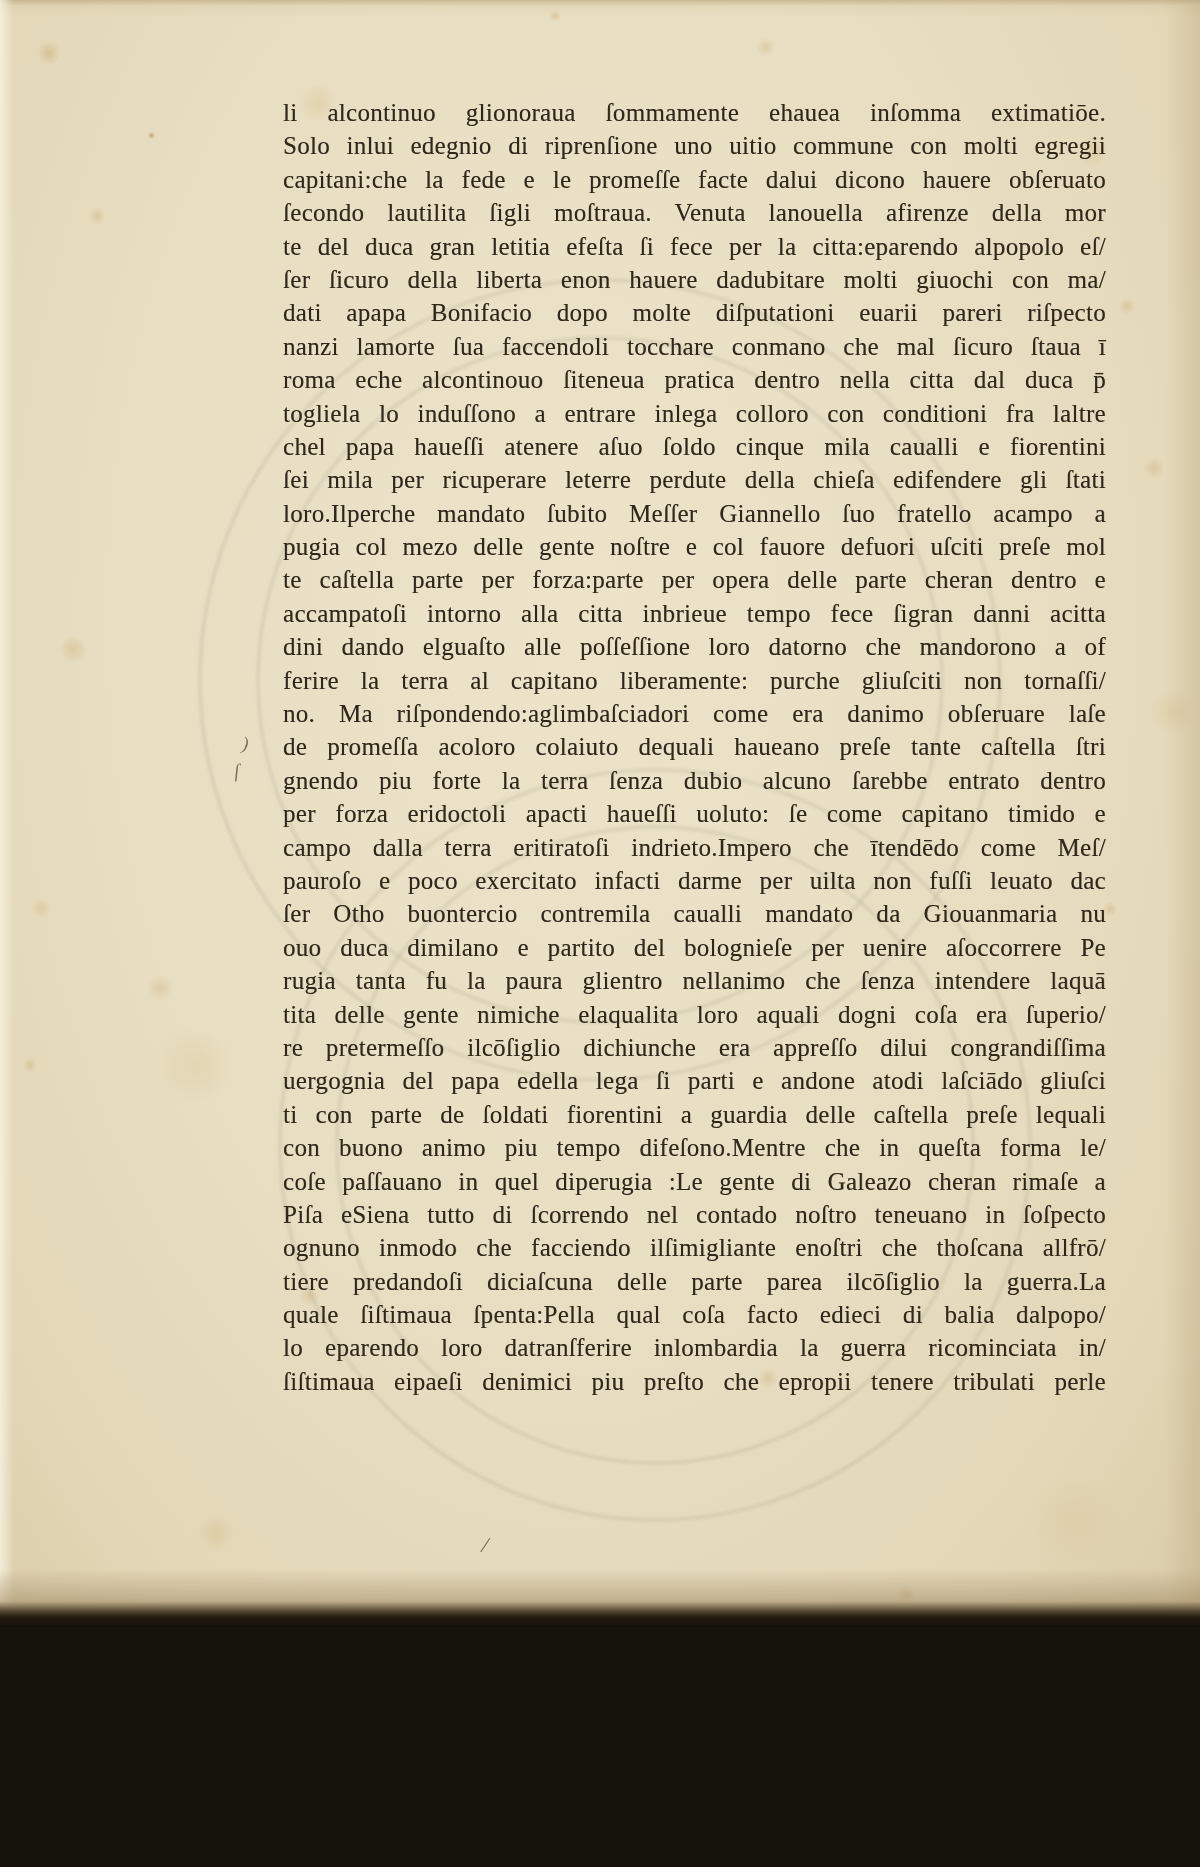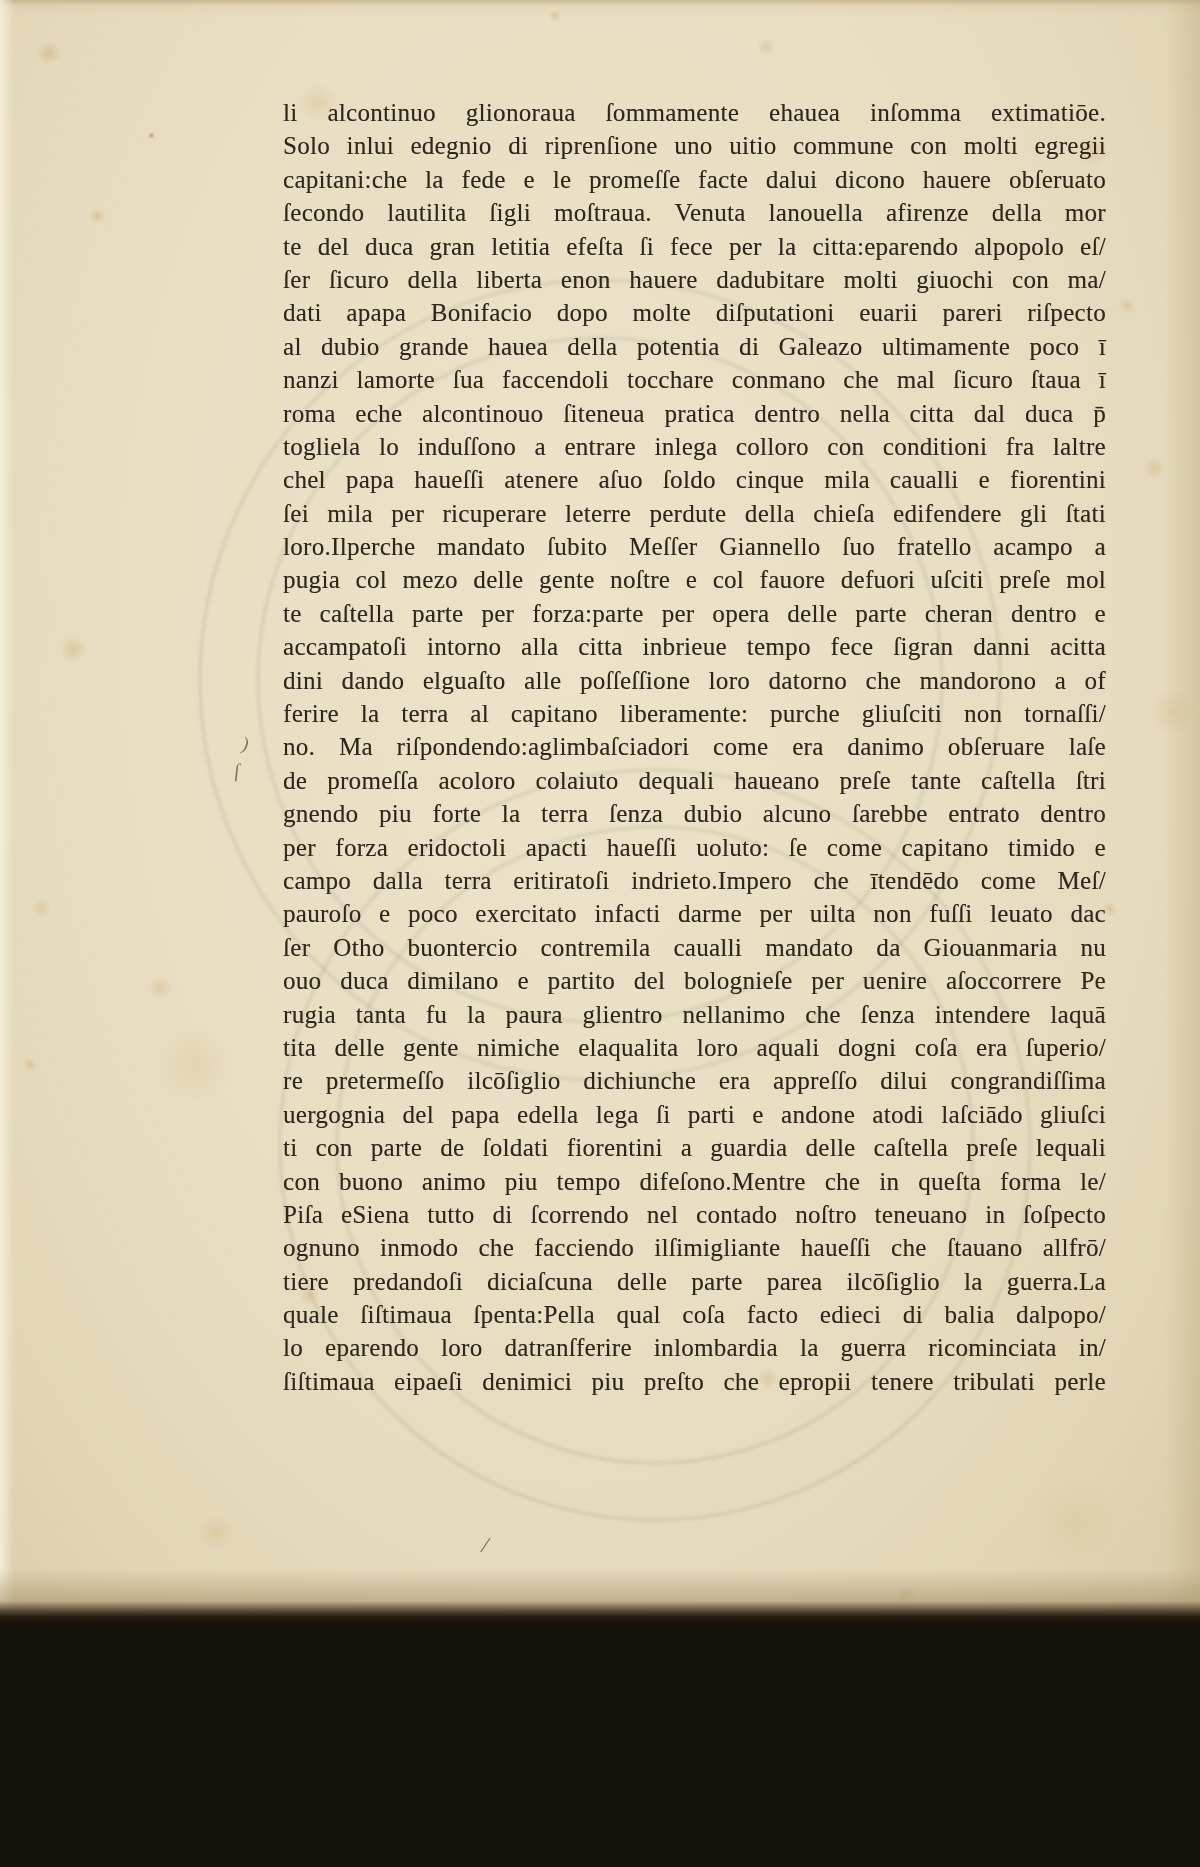--- a/index.html
+++ b/index.html
@@ -101,21 +101,20 @@
   <div class="foxing"></div>
 
   <div class="text-block">
       <div class="text-line">li alcontinuo glionoraua ſommamente ehauea  inſomma extimatiōe.</div>
       <div class="text-line">Solo inlui edegnio di riprenſione uno uitio commune con molti egregii</div>
       <div class="text-line">capitani:che la fede e le promeſſe facte dalui dicono hauere obſeruato</div>
       <div class="text-line">ſecondo lautilita ſigli moſtraua. Venuta lanouella afirenze della mor</div>
       <div class="text-line">te del duca gran letitia efeſta ſi fece per la citta:eparendo alpopolo eſ/</div>
       <div class="text-line">ſer ſicuro della liberta enon hauere  dadubitare molti giuochi con ma/</div>
       <div class="text-line">dati apapa Bonifacio dopo molte diſputationi euarii pareri riſpecto</div>
-      <div class="text-line">al dubio grande hauea  della potentia di Galeazo ultimamente poco ī</div>
       <div class="text-line">nanzi lamorte ſua faccendoli tocchare conmano che mal ſicuro ſtaua ī</div>
       <div class="text-line">roma eche alcontinouo ſiteneua pratica dentro nella citta dal duca p̄</div>
       <div class="text-line">togliela lo induſſono a entrare inlega colloro con conditioni fra laltre</div>
       <div class="text-line">chel papa haueſſi atenere aſuo ſoldo cinque mila caualli  e fiorentini</div>
       <div class="text-line">ſei mila per ricuperare leterre perdute della chieſa edifendere gli ſtati</div>
       <div class="text-line">loro.Ilperche mandato ſubito Meſſer Giannello ſuo fratello acampo a</div>
       <div class="text-line">pugia  col mezo delle gente noſtre e col fauore defuori uſciti preſe mol</div>
       <div class="text-line">te caſtella parte per forza:parte per opera delle parte cheran dentro e</div>
       <div class="text-line">accampatoſi intorno alla citta inbrieue tempo fece ſigran danni acitta</div>
       <div class="text-line">dini dando elguaſto alle poſſeſſione loro datorno che mandorono a of</div>
@@ -127,22 +126,23 @@
       <div class="text-line">campo dalla terra eritiratoſi indrieto.Impero che ītendēdo come Meſ/</div>
       <div class="text-line">pauroſo e poco exercitato infacti darme per uilta non fuſſi leuato dac</div>
       <div class="text-line">ſer Otho buontercio contremila caualli mandato da Giouanmaria nu</div>
       <div class="text-line">ouo duca dimilano e partito  del bolognieſe per uenire aſoccorrere Pe</div>
       <div class="text-line">rugia tanta fu la paura glientro nellanimo che ſenza intendere laquā</div>
       <div class="text-line">tita delle gente nimiche elaqualita loro aquali dogni coſa era ſuperio/</div>
       <div class="text-line">re pretermeſſo ilcōſiglio dichiunche era appreſſo dilui congrandiſſima</div>
       <div class="text-line">uergognia del papa edella lega ſi parti e andone atodi laſciādo gliuſci</div>
       <div class="text-line">ti con parte de ſoldati fiorentini a guardia delle caſtella preſe lequali</div>
       <div class="text-line">con buono animo piu tempo difeſono.Mentre che in queſta forma le/</div>
+      <div class="text-line">coſe paſſauano in quel diperugia :Le gente di Galeazo cheran rimaſe a</div>
       <div class="text-line">Piſa eSiena tutto di ſcorrendo nel contado noſtro teneuano in ſoſpecto</div>
-      <div class="text-line">ognuno inmodo che facciendo ilſimigliante haueſſi che ſtauano allfrō/</div>
+      <div class="text-line">ognuno inmodo che facciendo ilſimigliante enoſtri che thoſcana allfrō/</div>
       <div class="text-line">tiere predandoſi diciaſcuna delle parte parea ilcōſiglio la guerra.La</div>
       <div class="text-line">quale ſiſtimaua ſpenta:Pella qual coſa facto edieci di balia dalpopo/</div>
       <div class="text-line">lo eparendo loro datranſferire inlombardia la guerra ricominciata in/</div>
       <div class="text-line">ſiſtimaua eipaeſi denimici piu preſto che epropii tenere tribulati perle</div>
     </div>
 
   <span class="mark mark-1">)</span>
   <span class="mark mark-2">ſ</span>
   <span class="mark mark-3">/</span>
 

